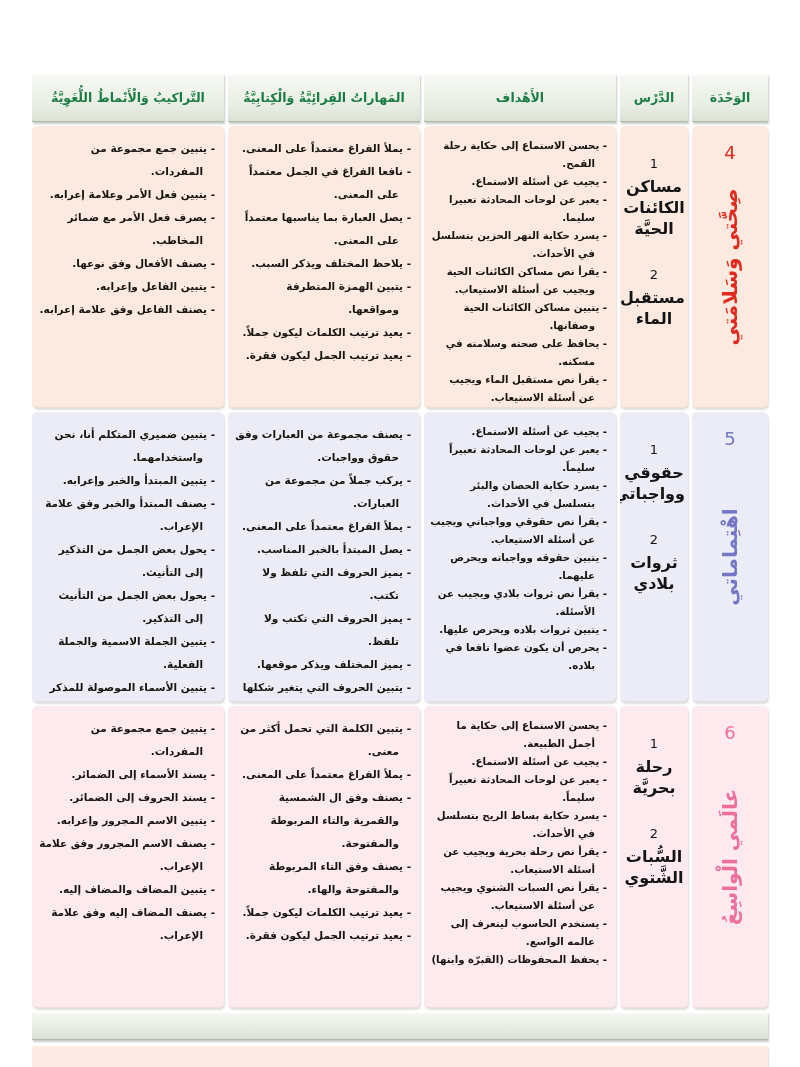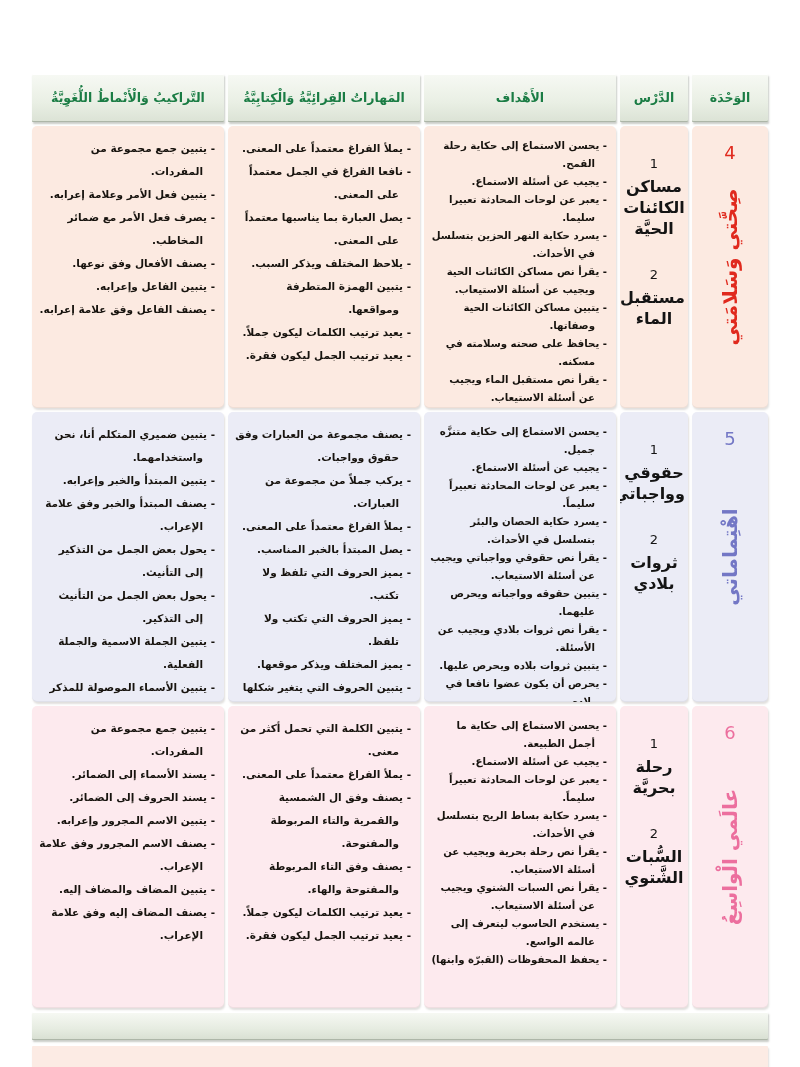--- a/index.html
+++ b/index.html
@@ -119,21 +119,20 @@
     <div class="lesson-block">
       <div class="lesson-num">1</div>
       <div class="lesson-title">حقوقي وواجباتي</div>
     </div>
     <div class="lesson-block">
       <div class="lesson-num">2</div>
       <div class="lesson-title">ثروات بلادي</div>
     </div>
   </div>
   <div class="cell list-cell cell-objectives" style="--bg: #ebecf6; --accent: #7377c5;">
-      <div class="item">- يحسن الاستماع إلى حكاية متنزَّه جميل.</div>
       <div class="item">- يجيب عن أسئلة الاستماع.</div>
       <div class="item">- يعبر عن لوحات المحادثة تعبيراً سليماً.</div>
       <div class="item">- يسرد حكاية الحصان والبئر بتسلسل في الأحداث.</div>
       <div class="item">- يقرأ نص حقوقي وواجباتي ويجيب عن أسئلة الاستيعاب.</div>
       <div class="item">- يتبين حقوقه وواجباته ويحرص عليهما.</div>
       <div class="item">- يقرأ نص ثروات بلادي ويجيب عن الأسئلة.</div>
       <div class="item">- يتبين ثروات بلاده ويحرص عليها.</div>
       <div class="item">- يحرص أن يكون عضوا نافعا في بلاده.</div>
     </div>
   <div class="cell list-cell" style="--bg: #ebecf6; --accent: #7377c5;">

